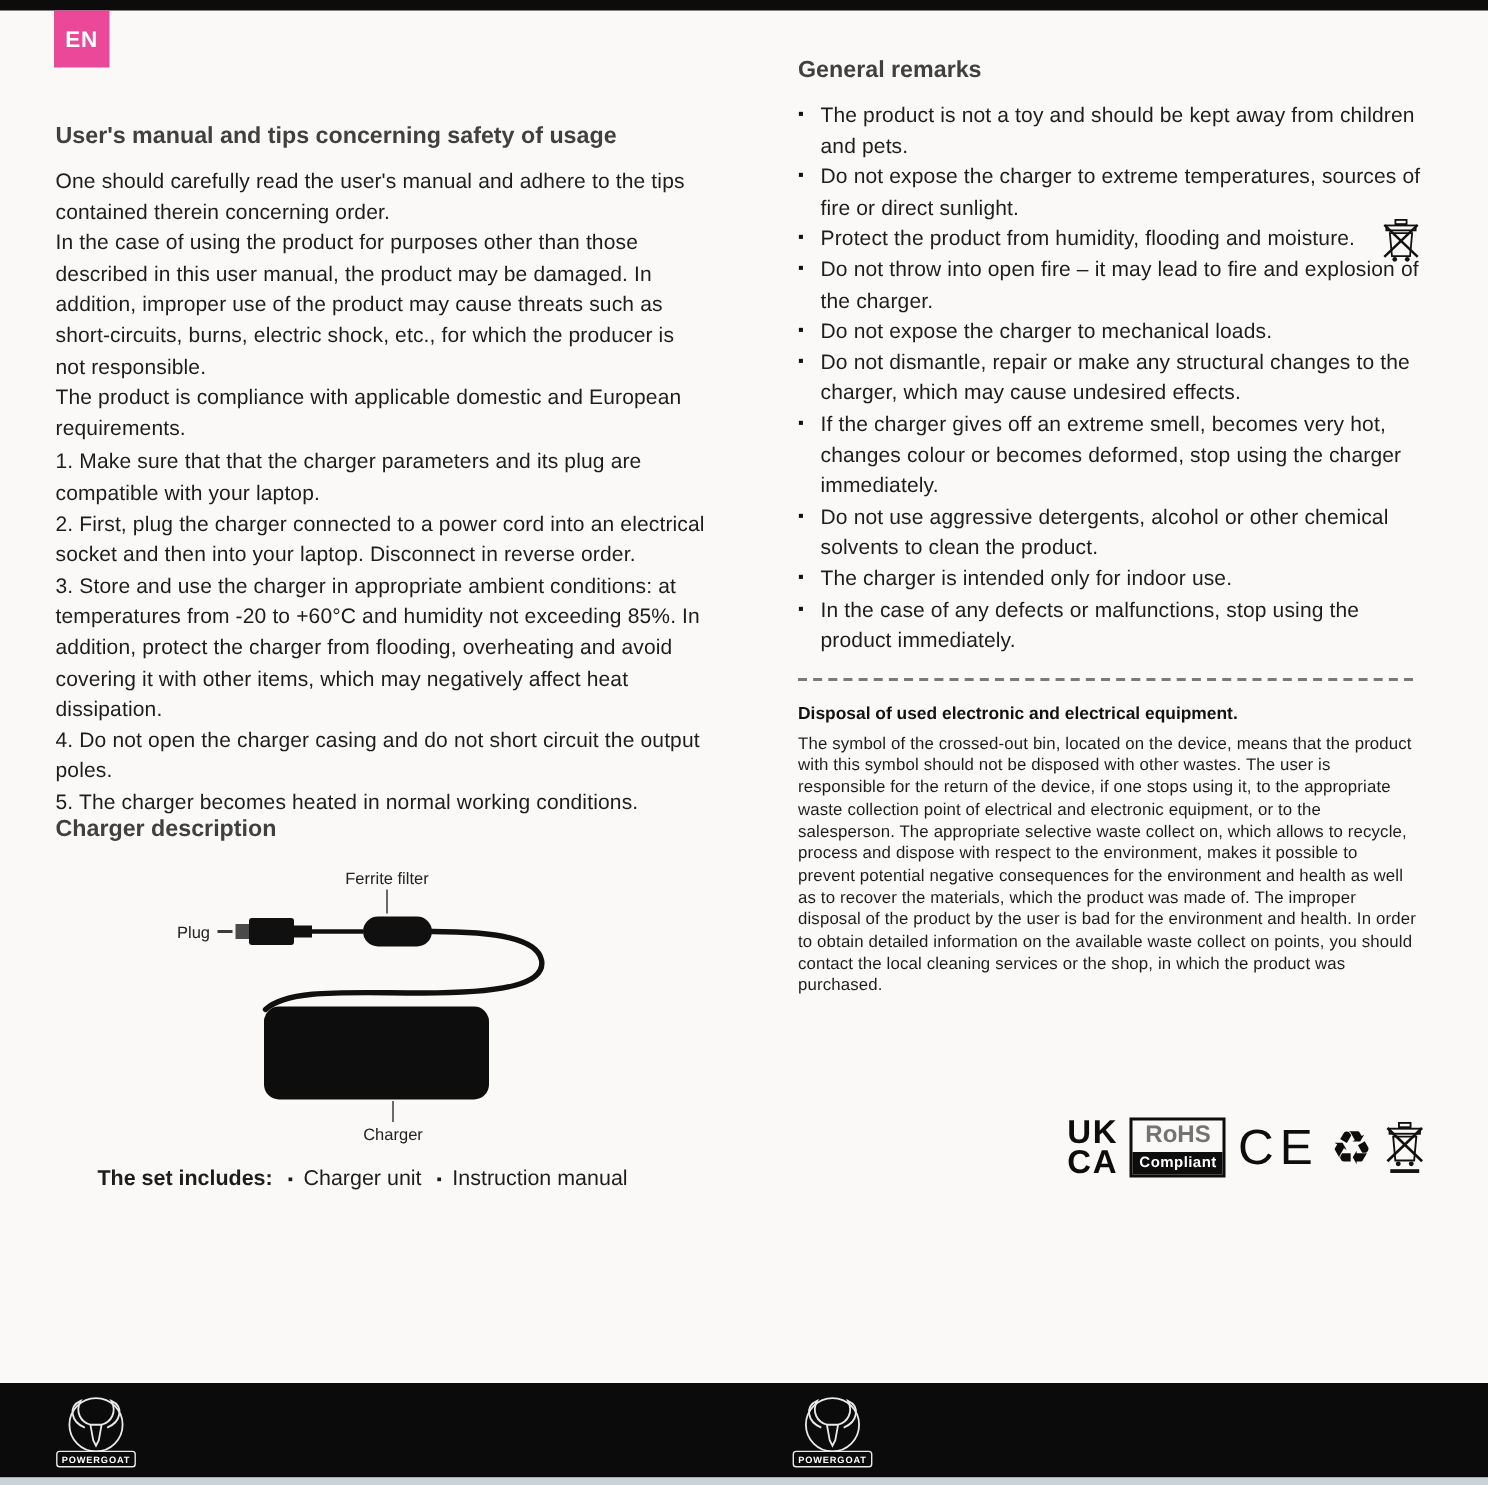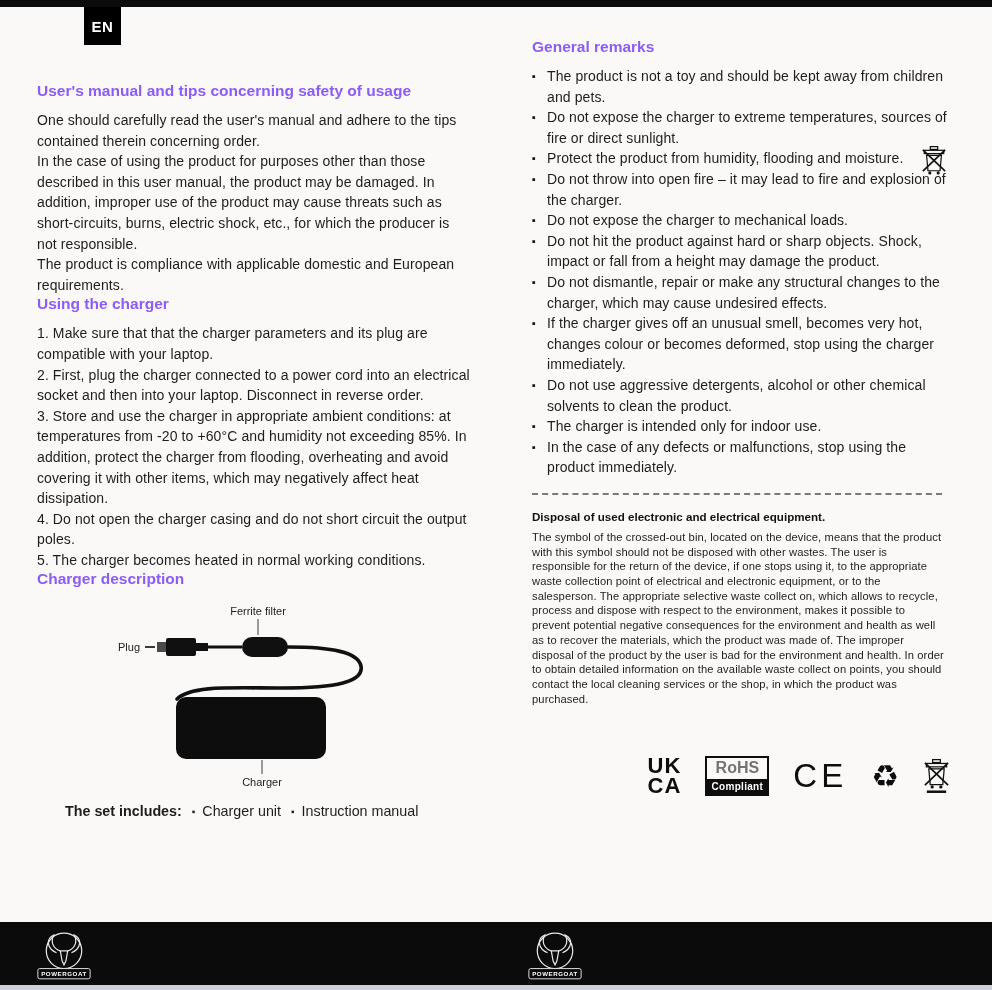--- a/index.html
+++ b/index.html
@@ -5,27 +5,27 @@
   * { box-sizing: border-box; margin: 0; padding: 0; }
   html, body { background: #e9e9e9; }
   body { font-family: "Liberation Sans", sans-serif; }
   .page {
     position: relative; width: 992px; height: 990px;
     background: #faf9f7; overflow: hidden; color: #1d1d1d; margin: 0 auto;
   }
   .top-strip { position: absolute; top: 0; left: 0; width: 100%; height: 7px; background: #0c0c0c; }
   .lang-badge {
     position: absolute; left: 36px; top: 7px; width: 37px; height: 38px;
-    background: #000000; color: #fff; display: flex; align-items: center; justify-content: center;
-    font-weight: bold; font-size: 15px; letter-spacing: 0.5px; margin-left: 48px;
+    background: #ec4899; color: #fff; display: flex; align-items: center; justify-content: center;
+    font-weight: bold; font-size: 15px; letter-spacing: 0.5px;
   }
   .col { position: absolute; }
   .col-left { left: 37px; top: 82px; width: 434px; }
   .col-right { left: 532px; top: 38px; width: 418px; }
-  h2.sec { font-size: 15.5px; font-weight: bold; color: #8b5cf6; margin: 0 0 10px; }
+  h2.sec { font-size: 15.5px; font-weight: bold; color: #404040; margin: 0 0 10px; }
   .body-text { font-size: 14px; line-height: 20.6px; letter-spacing: 0.1px; }
   .para { margin: 0; }
   .steps { margin-top: 2px; }
   .step { margin: 0; }
   .mt { margin-top: 14px; }
   
   ul.bullets { list-style: none; margin-top: 2px; }
   ul.bullets li { position: relative; padding-left: 15px; }
   ul.bullets li::before { content: "▪"; position: absolute; left: 0; top: 0; font-size: 11px; line-height: 20.6px; color: #111; }
   
@@ -35,21 +35,21 @@
   .small-print { font-size: 11.2px; line-height: 14.7px; width: 414px; letter-spacing: 0.1px; }
   
   .diagram { margin: 14px 0 4px 73px; }
   .dlabel { font-size: 11px; fill: #222; font-family: "Liberation Sans", sans-serif; }
   .leader { stroke: #3a3a3a; stroke-width: 1; }
   
   .set-includes { margin-top: 10px; font-size: 14.3px; margin-left: 28px; }
   .si-label { font-weight: bold; }
   .si-item::before { content: "▪"; font-size: 10px; margin: 0 7px 0 10px; vertical-align: 1px; }
   
-  .marks { display: flex; align-items: center; justify-content: flex-end; gap: 24px; margin-top: 50px; }
+  .marks { display: flex; align-items: center; justify-content: flex-end; gap: 8px; margin-top: 80px; }
   .ukca { font-weight: bold; font-size: 22px; line-height: 20px; letter-spacing: 1px; color: #0d0d0d; }
   .rohs { border: 2.5px solid #0d0d0d; width: 64px; text-align: center; background: #faf9f7; }
   .rohs-top { font-weight: bold; font-size: 16px; padding: 1px 0 2px; color: #737373; }
   .rohs-bottom { background: #0d0d0d; color: #fff; font-size: 10px; font-weight: bold; padding: 2px 0; letter-spacing: 0.3px; }
   .ce { font-size: 33px; font-weight: 500; letter-spacing: 4px; color: #0d0d0d; }
   .recycle { font-size: 31px; line-height: 1; color: #0d0d0d; }
   .weee-top { position: absolute; left: 921px; top: 145px; }
   
   .footer-bar { position: absolute; left: 0; bottom: 5px; width: 100%; height: 63px; background: #0b0b0b; }
   .scan-edge { position: absolute; left: 0; bottom: 0; width: 100%; height: 5px; background: #ccd2d9; }
@@ -68,21 +68,20 @@
   </div>
 
   <div class="col col-left">
     <h2 class="sec">User's manual and tips concerning safety of usage</h2>
     <div class="body-text">
         <p class="para">One should carefully read the user's manual and adhere to the tips contained therein concerning order.</p>
         <p class="para">In the case of using the product for purposes other than those described in this user manual, the product may be damaged. In addition, improper use of the product may cause threats such as short-circuits, burns, electric shock, etc., for which the producer is not responsible.</p>
         <p class="para">The product is compliance with applicable domestic and European requirements.</p>
       </div>
 
-    <h2 class="sec mt">Using the charger</h2>
     <div class="body-text steps">
         <p class="step">1. Make sure that that the charger parameters and its plug are compatible with your laptop.</p>
         <p class="step">2. First, plug the charger connected to a power cord into an electrical socket and then into your laptop. Disconnect in reverse order.</p>
         <p class="step">3. Store and use the charger in appropriate ambient conditions: at temperatures from -20 to +60°C and humidity not exceeding 85%. In addition, protect the charger from flooding, overheating and avoid covering it with other items, which may negatively affect heat dissipation.</p>
         <p class="step">4. Do not open the charger casing and do not short circuit the output poles.</p>
         <p class="step">5. The charger becomes heated in normal working conditions.</p>
       </div>
 
     <h2 class="sec mt">Charger description</h2>
 
@@ -114,23 +113,22 @@
   </div>
 
   <div class="col col-right">
     <h2 class="sec">General remarks</h2>
     <ul class="bullets body-text">
         <li>The product is not a toy and should be kept away from children and pets.</li>
         <li>Do not expose the charger to extreme temperatures, sources of fire or direct sunlight.</li>
         <li>Protect the product from humidity, flooding and moisture.</li>
         <li>Do not throw into open fire – it may lead to fire and explosion of the charger.</li>
         <li>Do not expose the charger to mechanical loads.</li>
-        <li>Do not hit the product against hard or sharp objects. Shock, impact or fall from a height may damage the product.</li>
         <li>Do not dismantle, repair or make any structural changes to the charger, which may cause undesired effects.</li>
-        <li>If the charger gives off an unusual smell, becomes very hot, changes colour or becomes deformed, stop using the charger immediately.</li>
+        <li>If the charger gives off an extreme smell, becomes very hot, changes colour or becomes deformed, stop using the charger immediately.</li>
         <li>Do not use aggressive detergents, alcohol or other chemical solvents to clean the product.</li>
         <li>The charger is intended only for indoor use.</li>
         <li>In the case of any defects or malfunctions, stop using the product immediately.</li>
       </ul>
 
     <div class="dashed"></div>
 
     <h3 class="disposal-h">Disposal of used electronic and electrical equipment.</h3>
     <p class="small-print">The symbol of the crossed-out bin, located on the device, means that the product with this symbol should not be disposed with other wastes. The user is responsible for the return of the device, if one stops using it, to the appropriate waste collection point of electrical and electronic equipment, or to the salesperson. The appropriate selective waste collect on, which allows to recycle, process and dispose with respect to the environment, makes it possible to prevent potential negative consequences for the environment and health as well as to recover the materials, which the product was made of. The improper disposal of the product by the user is bad for the environment and health. In order to obtain detailed information on the available waste collect on points, you should contact the local cleaning services or the shop, in which the product was purchased.</p>
 

